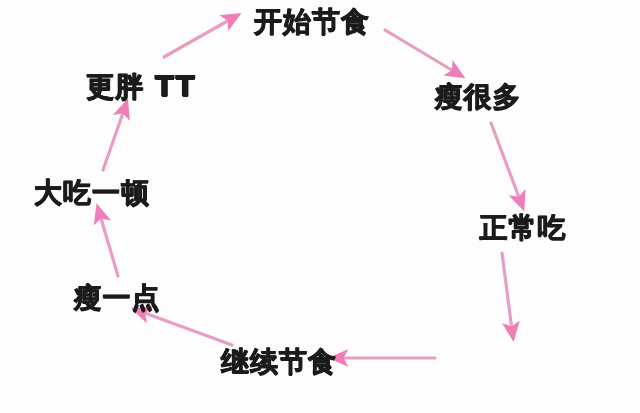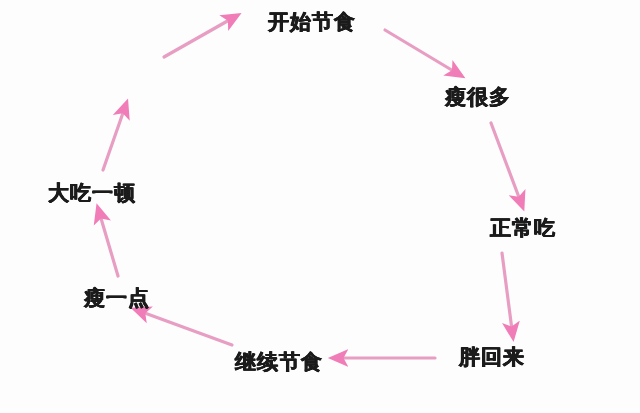--- a/index.html
+++ b/index.html
@@ -12,21 +12,21 @@
     width: 640px;
     height: 413px;
     background: #fdfdfd;
     overflow: hidden;
     font-family: "DejaVu Sans", "Liberation Sans", sans-serif;
   }
   .node {
     position: absolute;
     color: #1b1b1b;
     font-weight: bold;
-    font-size: 21px;
+    font-size: 28px;
     line-height: 1;
     letter-spacing: 1px;
     white-space: nowrap;
     text-shadow: 0.6px 0 0 #1b1b1b, -0.6px 0 0 #1b1b1b, 0 0.5px 0 #1b1b1b;
     transform: translate(-50%, -50%);
   }
   .arrow-layer {
     position: absolute;
     left: 0;
     top: 0;
@@ -84,19 +84,19 @@
       <line x1="435" y1="358" x2="340" y2="358"></line>
       <line x1="232" y1="345" x2="142" y2="312"></line>
       <line x1="118" y1="276" x2="100" y2="215"></line>
       <line x1="103" y1="170" x2="124" y2="110"></line>
     </g>
   </svg>
 
   <div class="node" style="left:312px; top:22px;">开始节食</div>
   <div class="node" style="left:523px; top:228px;">正常吃</div>
   <div class="node" style="left:478px; top:97px;">瘦很多</div>
-  <div class="node" style="left:492px; top:357px;">胖回来</div>
   <div class="node" style="left:279px; top:362px;">继续节食</div>
   <div class="node" style="left:92px; top:193px;">大吃一顿</div>
   <div class="node" style="left:117px; top:298px;">瘦一点</div>
+  <div class="node" style="left:141px; top:87px;">更胖 TT</div>
 
 
 </div>
 
 </body></html>

